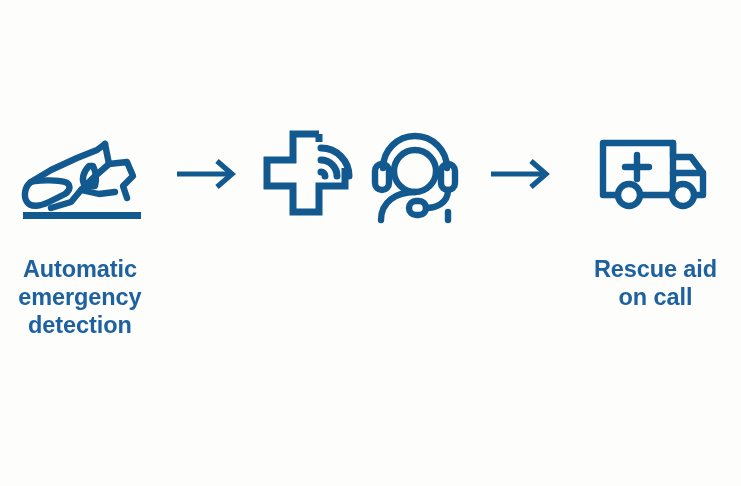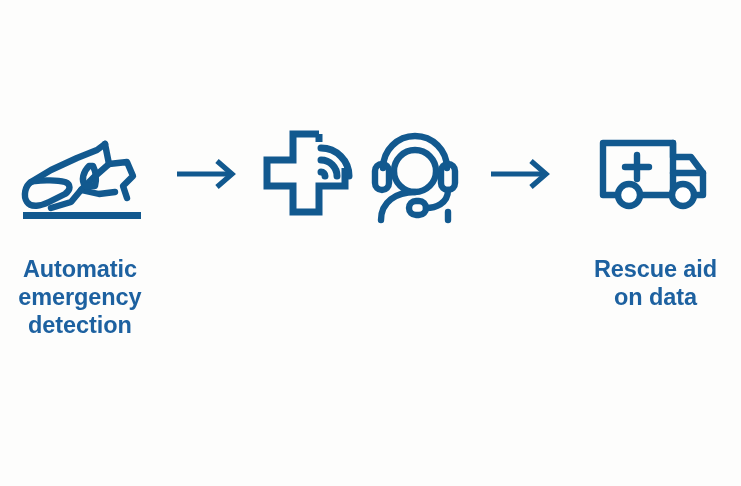--- a/index.html
+++ b/index.html
@@ -184,17 +184,17 @@
             <line x1="38" y1="18" x2="38" y2="42" stroke-width="6.4"></line>
             <line x1="26" y1="30" x2="50" y2="30" stroke-width="6.4"></line>
 
             <circle cx="30" cy="58" r="11" fill="#ffffff"></circle>
             <circle cx="84" cy="58" r="11" fill="#ffffff"></circle>
           </g>
         </svg>
 
       </div>
       <div class="step-label">Rescue aid
-on data</div>
+on call</div>
     </div>
 
   </div>
 </div>
 
 </body></html>

